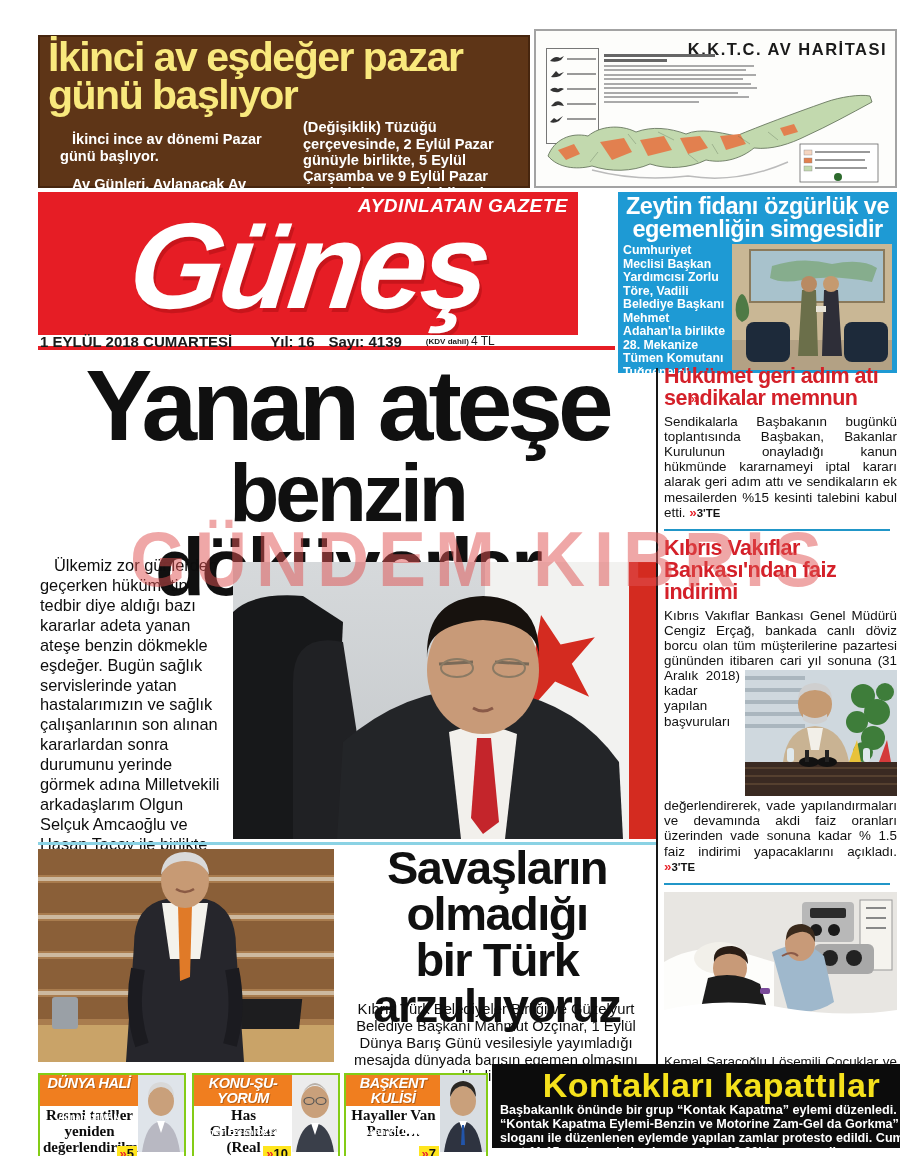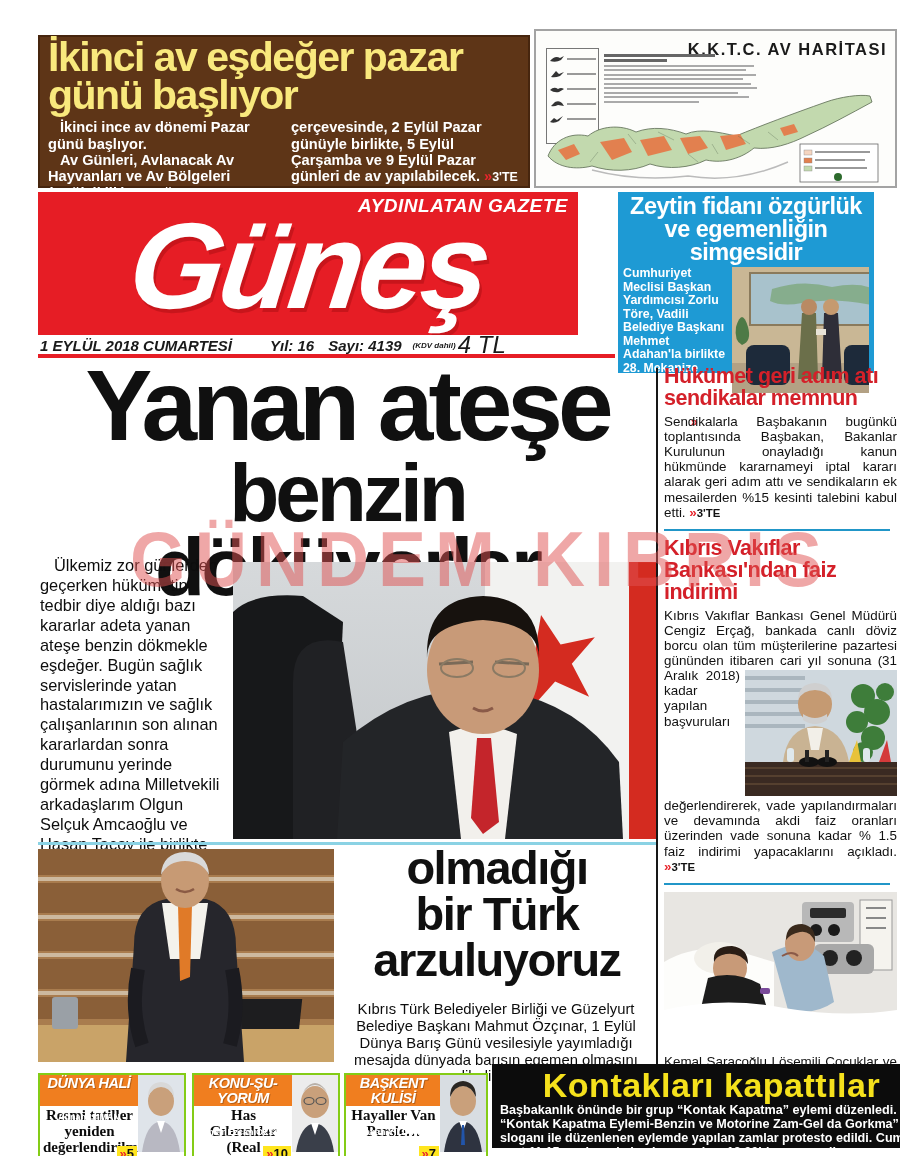--- a/index.html
+++ b/index.html
@@ -4,21 +4,21 @@
 <style>
   html,body{margin:0;padding:0;}
   body{width:900px;height:1156px;background:#fff;position:relative;overflow:hidden;
        font-family:"Liberation Sans",sans-serif;color:#111;}
   .abs{position:absolute;box-sizing:border-box;}
 
   
   #top-left-box{left:38px;top:35px;width:492px;height:153px;background:#5e3517;border:2px solid #46250e;padding:1px 8px 2px;}
   .tlb-headline{color:#f9e97d;font-size:41px;font-weight:800;line-height:.93;letter-spacing:-1.5px;}
   .tlb-body{margin-top:5px;color:#fff;font-weight:700;font-size:14.6px;line-height:1.12;column-count:2;column-gap:14px;}
-  .tlb-body p{margin:0;text-indent:12px;}
+  .tlb-body p{margin:12px;text-indent:12px;}
   .mark{color:#e8262d;font-weight:800;}
   .reftxt{font-weight:700;font-size:.85em;}
 
   
   #hunting-map{left:534px;top:29px;width:363px;height:159px;background:#fdfdfb;border:2px solid #a3a3a3;}
   .map-title{position:absolute;right:8px;top:9px;font-size:16.5px;font-weight:800;letter-spacing:1.5px;color:#1a1a1a;}
   .map-legend{position:absolute;left:10px;top:17px;width:47px;height:90px;border:1px solid #777;padding:2px;}
   .map-legend .bird{display:flex;align-items:center;gap:2px;height:15px;}
   .map-legend .bar{height:2px;background:#999;flex:1;}
   .map-text{position:absolute;left:68px;top:20px;width:158px;}
@@ -27,31 +27,31 @@
   .map-svg{position:absolute;left:2px;bottom:0;}
 
   
   #masthead{left:38px;top:192px;width:540px;height:143px;background:#e61d25;overflow:hidden;}
   .tagline{position:absolute;top:3px;right:10px;color:#fff;font-style:italic;font-weight:800;font-size:19px;letter-spacing:.5px;}
   .logo{position:absolute;left:50%;top:52%;transform:translate(-50%,-50%) skewX(-7deg);
         font-size:122px;font-weight:800;font-style:italic;color:#fff;letter-spacing:-5px;line-height:1;
         text-shadow:3px 4px 0 rgba(110,0,0,.25);}
 
   
-  #date-strip{left:38px;top:336px;width:577px;height:22px;background:#fff;border-bottom:4px solid #e61d25;
-              display:flex;align-items:center;font-weight:700;color:#1a1a1a;font-style:italic;}
+  #date-strip{left:38px;top:336px;width:577px;height:14px;background:#fff;border-bottom:4px solid #e61d25;
+              display:flex;align-items:center;font-weight:700;color:#1a1a1a;}
   #date-strip .d-date{font-size:15px;margin-left:2px;}
   #date-strip .d-yil{font-size:15px;margin-left:38px;}
   #date-strip .d-sayi{font-size:15px;margin-left:14px;}
   #date-strip .d-organ{font-size:13.5px;margin-left:auto;}
-  #date-strip .d-kdv{font-size:8px;margin-left:11px;text-align:right;}
-  #date-strip .d-price{font-size:24px;font-weight:400;margin:0 2px 0 2px;}
-
-  
-  #olive-box{left:618px;top:192px;width:256px;height:181px;background:#1e9ad4;padding:3px 5px;}
+  #date-strip .d-kdv{font-size:8px;margin-left:24px;text-align:right;}
+  #date-strip .d-price{font-size:12px;font-weight:400;margin:0 2px 0 2px;}
+
+  
+  #olive-box{left:618px;top:192px;width:279px;height:181px;background:#1e9ad4;padding:3px 5px;}
   .ob-headline{color:#fff;font-weight:800;font-size:23.5px;line-height:.98;text-align:center;letter-spacing:-.5px;}
   .ob-content{display:flex;gap:5px;margin-top:3px;}
   .ob-body{width:104px;font-size:12.3px;font-weight:700;color:#fff;line-height:1.1;}
   .ob-photo{flex:1;height:126px;background:#c9b795;position:relative;overflow:hidden;}
 
   
   .lead-h1{left:38px;top:360px;width:618px;text-align:center;font-weight:800;color:#101010;letter-spacing:-5px;line-height:.9;}
   #lead-line1{font-size:100px;}
   #lead-line2{top:456px;font-size:82px;letter-spacing:-4px;}
   #watermark{left:130px;top:518px;font-size:72px;font-weight:800;color:#e05252;opacity:.5;letter-spacing:9px;
@@ -350,20 +350,21 @@
     <path d="M96,96 Q96,56 128,50 L168,50 Q198,58 198,98 L206,213 L88,213 Z" fill="#26262c"></path>
     <path d="M124,54 L170,54 L162,110 L132,110 Z" fill="#f4f2ec"></path>
     <path d="M140,56 L154,56 L152,128 L142,132 Z" fill="#e07a28"></path>
     <ellipse cx="147" cy="32" rx="24" ry="27" fill="#c79a74"></ellipse>
     <path d="M123,26 Q124,4 147,3 Q170,4 171,26 Q164,12 147,12 Q130,12 123,26 Z" fill="#d9d9d9"></path>
     <path d="M138,40 Q147,46 156,40" stroke="#8a5a44" stroke-width="2.5" fill="none"></path>
     <path d="M100,120 Q92,160 104,196 M194,120 Q202,160 192,196" stroke="#1b1b20" stroke-width="14" fill="none"></path>
   </svg>
 </div>
 <div class="abs" id="peace-headline">
+  <span>Savaşların</span>
   <span>olmadığı</span>
   <span>bir Türk</span>
   <span>arzuluyoruz</span>
 </div>
 <div class="abs" id="peace-body">
   <span>Kıbrıs Türk Belediyeler Birliği ve Güzelyurt Belediye Başkanı Mahmut Özçınar, 1 Eylül Dünya Barış Günü vesilesiyle yayımladığı mesajda dünyada barışın egemen olmasını diledi.</span>
   <span class="mark">»</span><span class="reftxt">2'DE</span>
 </div>
 
 <div class="abs colbox" style="left:38px">

